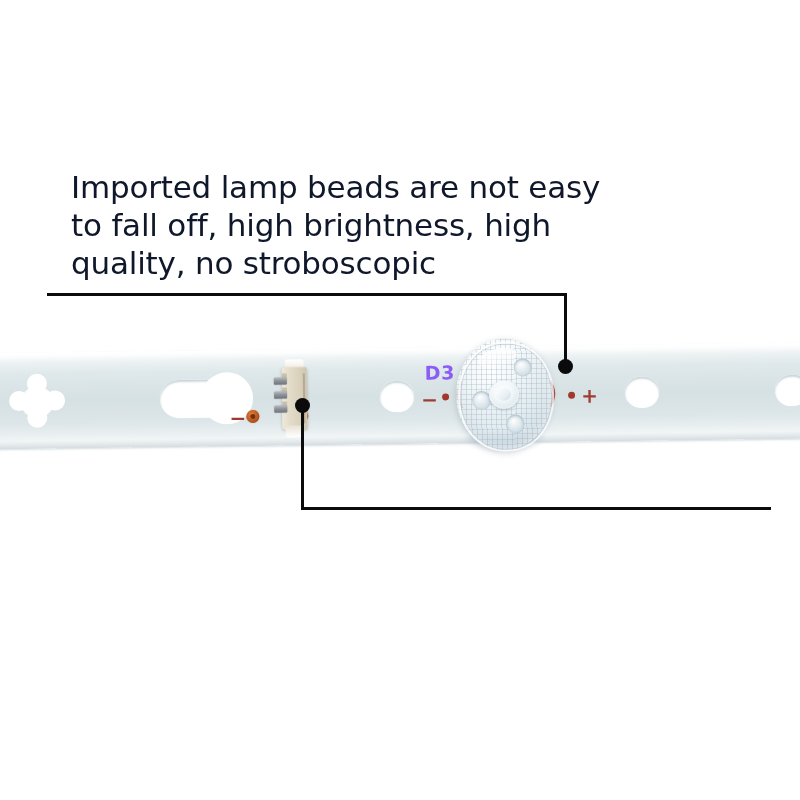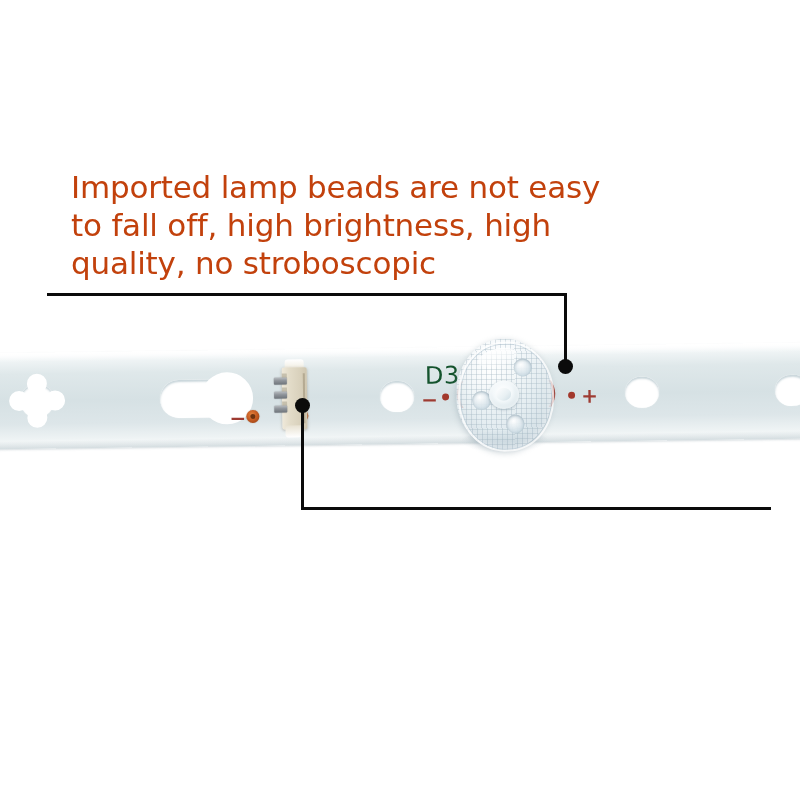--- a/index.html
+++ b/index.html
@@ -13,21 +13,21 @@
     width: 800px;
     height: 800px;
     background: #ffffff;
     overflow: hidden;
     font-family: "DejaVu Sans", "Liberation Sans", sans-serif;
   }
 
   
   .callout {
     position: absolute;
-    color: #c2410c;
+    color: #0f172a;
     font-family: "DejaVu Sans", "Liberation Sans", sans-serif;
     font-size: 31px;
     line-height: 38px;
     font-weight: 400;
     letter-spacing: -0.2px;
     white-space: pre-wrap;
   }
   #callout-top {
     left: 71px;
     top: 168px;
@@ -181,21 +181,21 @@
 
   
   .silk {
     position: absolute;
     color: #9e3b32;
     font-family: "DejaVu Sans", "Liberation Sans", sans-serif;
     font-weight: 600;
     line-height: 1;
     user-select: none;
   }
-  .silk-d3 { font-size: 24px; letter-spacing: 0.5px; color: #14532d; font-weight: 400; }
+  .silk-d3 { font-size: 19px; letter-spacing: 0.5px; color: #8b5cf6; font-weight: 700; }
   .silk-sym { font-size: 20px; font-weight: 700; }
   .silk-bracket {
     font-size: 30px;
     font-weight: 400;
     color: #a34238;
   }
   .silk-dot {
     position: absolute;
     width: 7px; height: 7px;
     border-radius: 50%;

